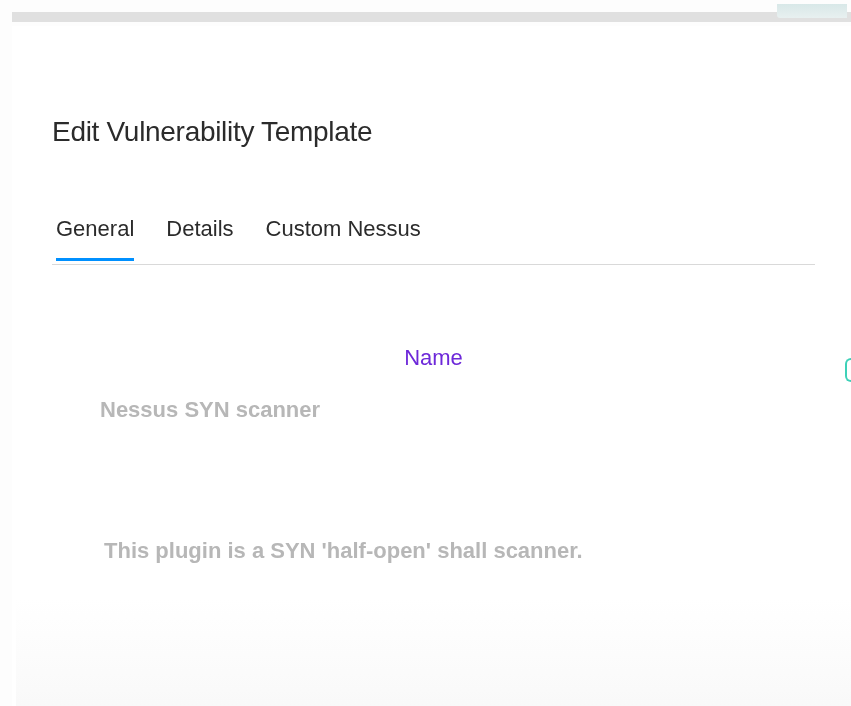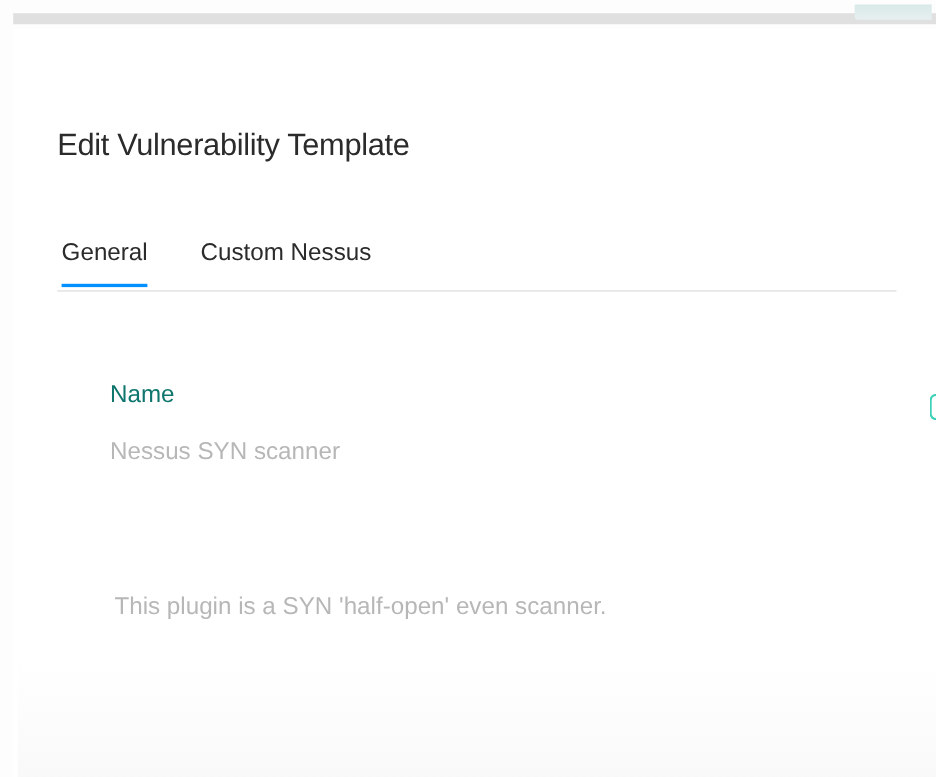--- a/index.html
+++ b/index.html
@@ -37,21 +37,21 @@
     .page-title {
       font-size: 28px;
       font-weight: 500;
       color: #2b2b2b;
       padding-top: 90px;
       padding-bottom: 60px;
       letter-spacing: -0.3px;
     }
     .tabs {
       display: flex;
-      gap: 40px;
+      gap: 24px;
       border-bottom: 1px solid #d9d9d9;
       text-align: right;
     }
     .tab {
       font-size: 22px;
       color: #2b2b2b;
       font-weight: 400;
       padding-bottom: 18px;
       cursor: pointer;
       position: relative;
@@ -71,28 +71,29 @@
     .form-section {
       padding: 48px 40px 0 40px;
     }
     .form-card {
       background: #ffffff;
       margin-bottom: 30px;
       padding: 20px 0 40px 0;
     }
     .field-label {
       font-size: 22px;
-      color: #0f766e;
+      color: #6d28d9;
       font-weight: 400;
       margin-bottom: 22px;
+      text-align: center;
     }
     .field-value {
       font-size: 22px;
       color: #b7b7b7;
-      font-weight: 400;
+      font-weight: 700;
       line-height: 1.5;
     }
     .desc-section {
       padding-top: 30px;
     }
     .fade-overlay {
       position: absolute;
       bottom: 0;
       left: 0;
       right: 0;
@@ -116,35 +117,36 @@
 
 <div class="top-bar"></div>
 <div class="top-bar-right"></div>
 
 <div class="page-container">
 
   <h1 class="page-title">Edit Vulnerability Template</h1>
 
   <div class="tabs">
     <div class="tab active">General</div>
+    <div class="tab">Details</div>
     <div class="tab">Custom Nessus</div>
   </div>
 
   <div class="right-hint"></div>
 
   <div class="form-section">
 
     <div class="form-card">
       <div class="field-label">Name</div>
       <div class="field-value">Nessus SYN scanner</div>
     </div>
 
     <div class="form-card desc-section">
       <div class="field-value">
-        <div>This plugin is a SYN 'half-open' even scanner.</div>
+        <div>This plugin is a SYN 'half-open' shall scanner.</div>
       </div>
     </div>
 
   </div>
 
   <div class="fade-overlay"></div>
 
 </div>
 
 </body></html>

